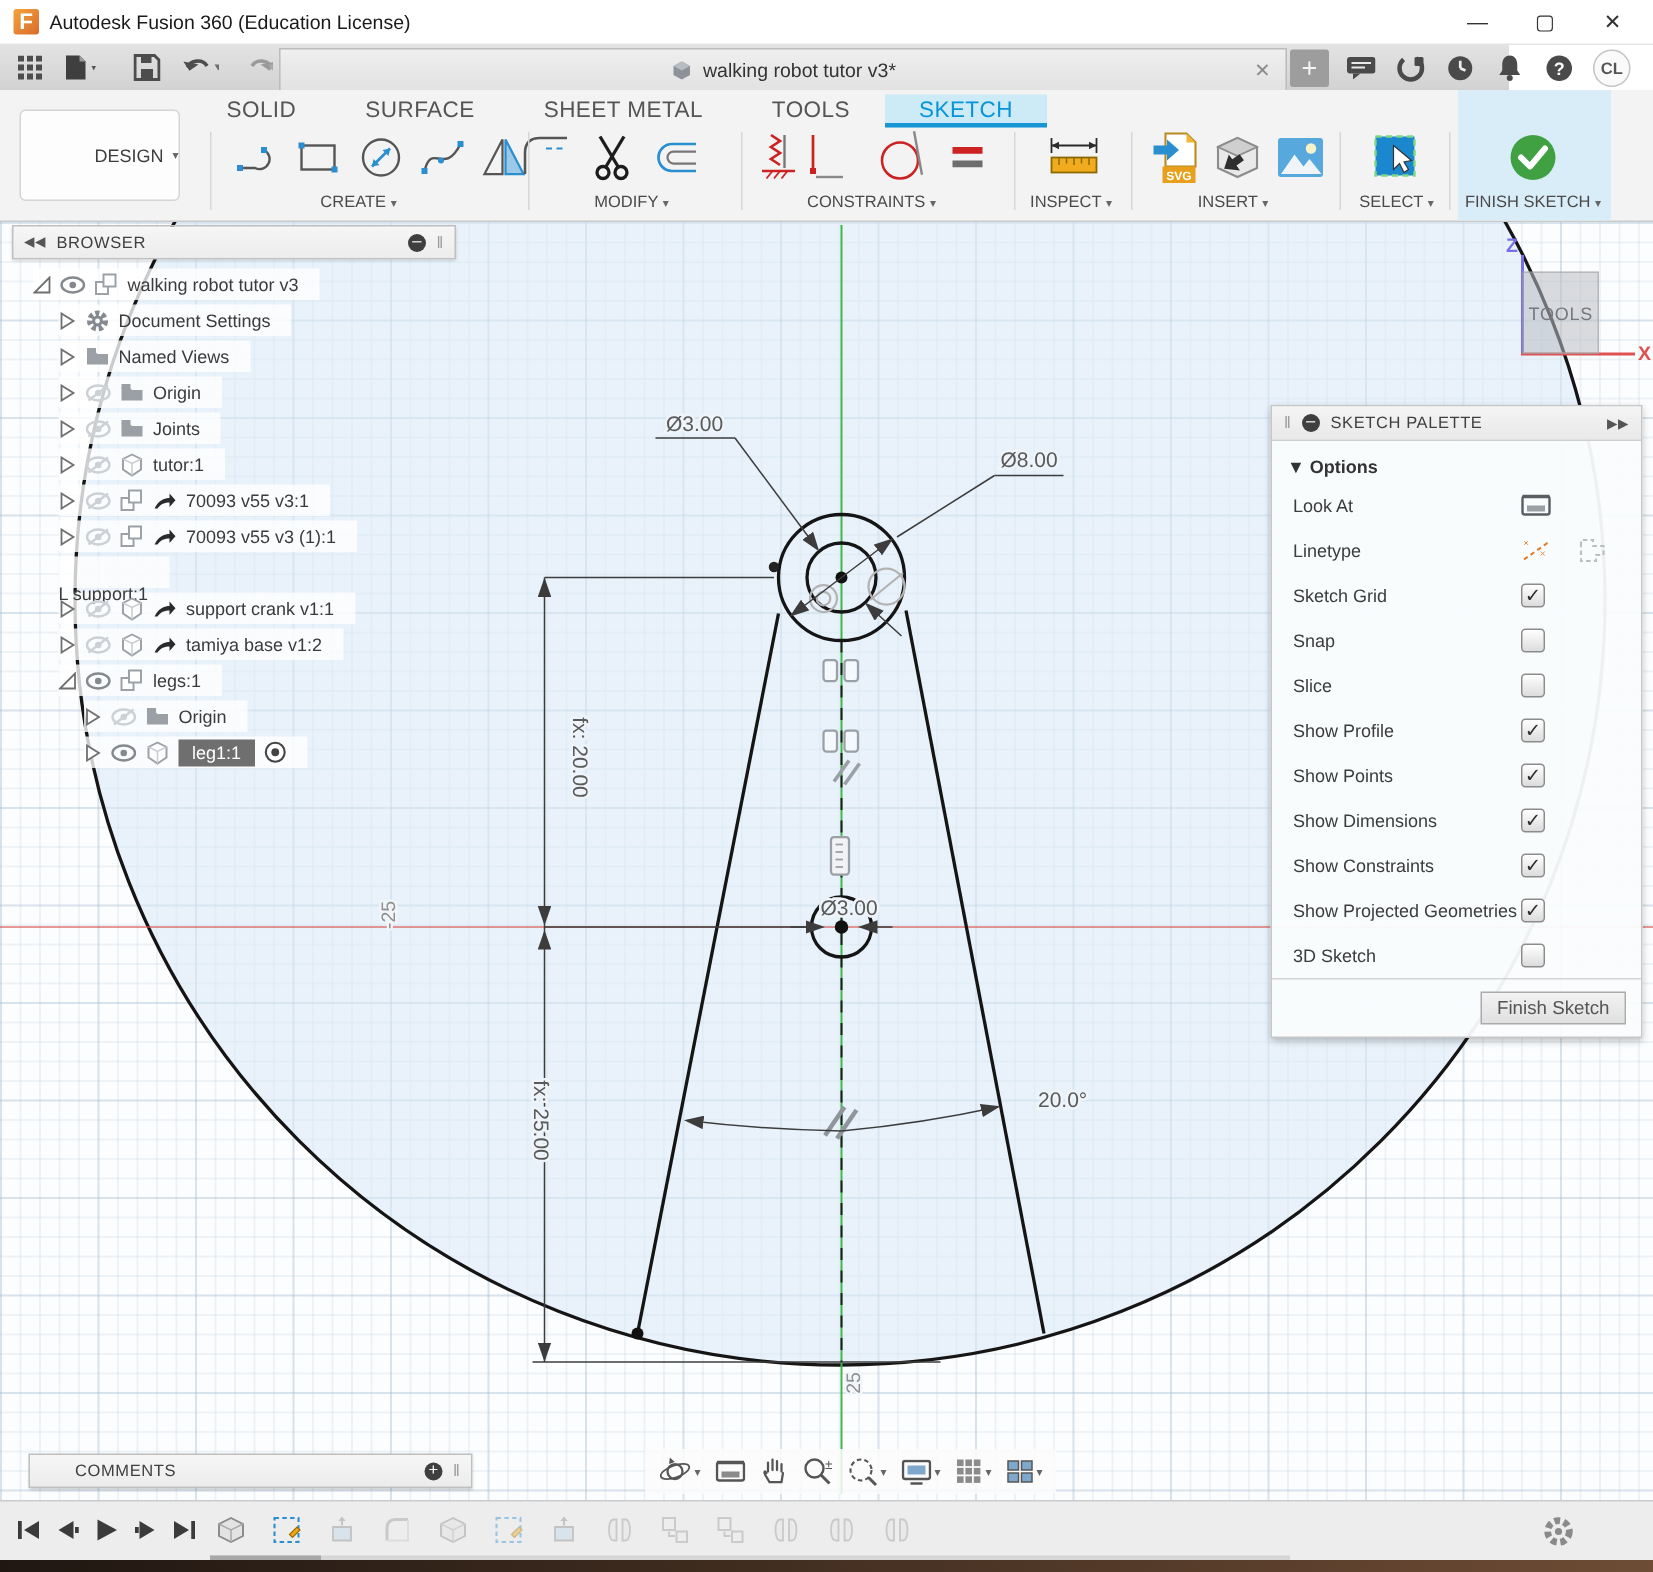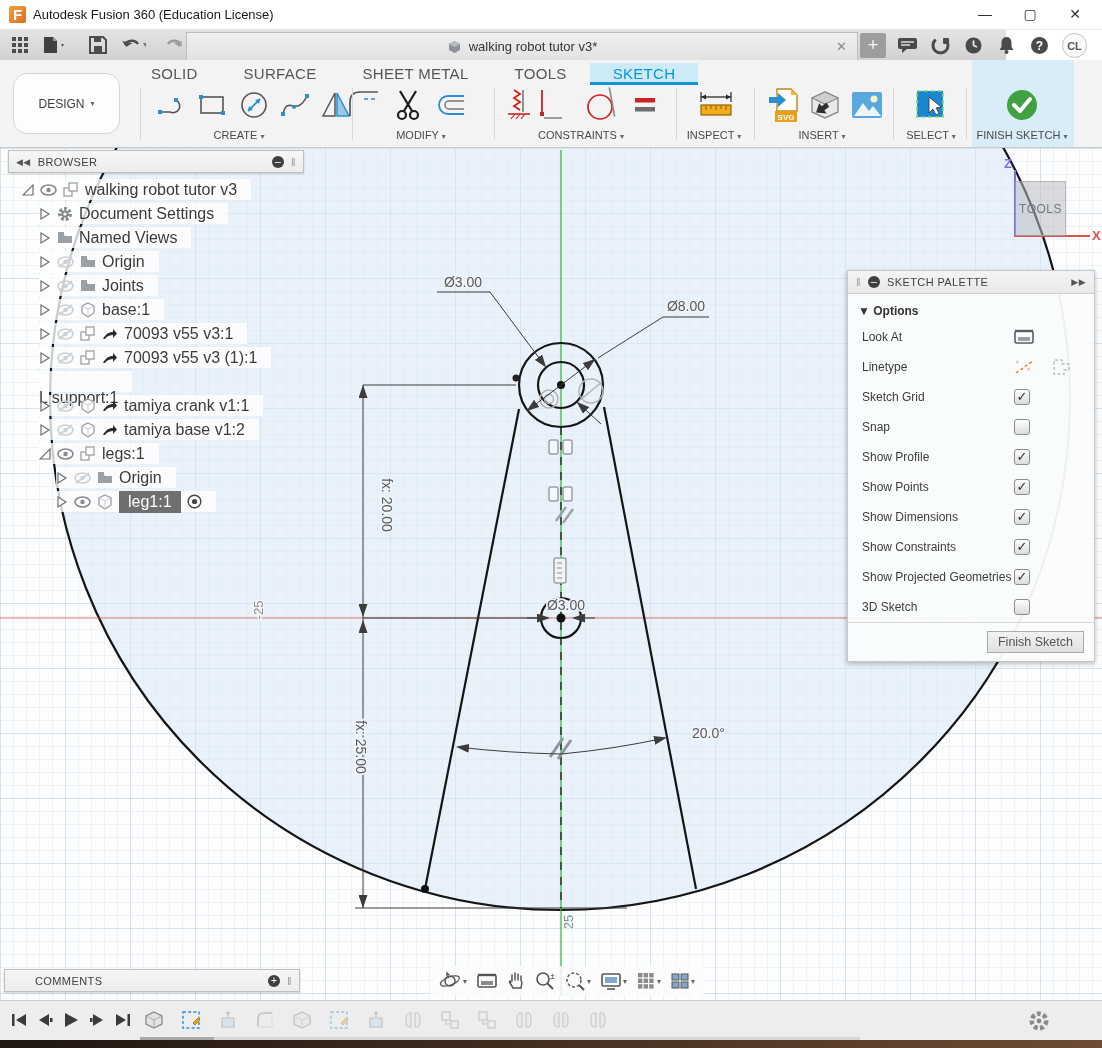--- a/index.html
+++ b/index.html
@@ -21,22 +21,22 @@
   .doc-tab { position:absolute; left:186px; top:2px; width:672px; height:28px; background:linear-gradient(#efefef,#e2e2e2);
     border:1px solid #bdbdbd; border-bottom:none; display:flex; align-items:center; justify-content:center; gap:7px; font-size:13px; color:#333; }
   .tab-close { position:absolute; right:10px; top:6px; font-size:13px; color:#8a8a8a; }
   .newtab { position:absolute; left:860px; top:3px; width:26px; height:25px; background:#9d9d9d; border-radius:2px; color:#f4f4f4;
     font-size:18px; text-align:center; line-height:24px; }
   .avatar { position:absolute; left:1062px; top:3px; width:25px; height:25px; border-radius:50%; background:#fafafa; border:1px solid #c4c4c4;
     font-size:11px; color:#555; text-align:center; line-height:24px; font-weight:bold; }
 
   
   .ribbon { position:absolute; left:0; top:60px; width:1102px; height:88px; background:#f3f3f3; border-bottom:1px solid #c9c9c9; }
-  .design-btn { position:absolute; left:13px; top:13px; width:107px; height:61px; background:#fdfdfd; border:1px solid #d5d5d5; border-radius:14px;
-    display:flex; align-items:center; justify-content:center; font-size:12px; color:#3d3d3d; gap:6px; }
+  .design-btn { position:absolute; left:13px; top:13px; width:107px; height:61px; background:#fdfdfd; border:1px solid #d5d5d5; border-radius:4px;
+    display:flex; align-items:center; justify-content:flex-end; font-size:12px; color:#3d3d3d; gap:6px; }
   .rb-tabs { position:absolute; left:128px; top:3px; height:22px; display:flex; }
   .rb-tab { padding:0 23px; font-size:15px; color:#555; line-height:22px; letter-spacing:.3px; }
   .rb-tab.active { background:#cdeaf7; color:#0696d7; box-shadow:inset 0 -3px 0 #1896d3; }
   .rb-group-label { position:absolute; top:69px; font-size:11px; color:#4a4a4a; text-align:center; width:120px; margin-left:-60px; }
   .caret { font-size:8px; color:#666; }
   .vsep { position:absolute; top:28px; width:1px; height:52px; background:#d7d7d7; }
   .rb-ic { position:absolute; top:26px; width:34px; height:38px; margin-left:-17px; display:flex; align-items:center; justify-content:center; }
   .finish-block { position:absolute; left:972px; top:0; width:102px; height:87px; background:#d9edf8; }
 
   
@@ -62,37 +62,37 @@
 
   
   .panel-h { height:23px; background:linear-gradient(#f6f6f6,#ececec); border:1px solid #bfbfbf; display:flex; align-items:center;
     font-size:11px; color:#3f3f3f; letter-spacing:.4px; padding:0 7px; gap:7px; box-shadow:0 1px 2px rgba(0,0,0,.18); }
   .grip { color:#9a9a9a; font-size:11px; }
   .circle-btn { width:12px; height:12px; border-radius:50%; background:#3f3f3f; color:#fff; font-size:11px; line-height:11px; text-align:center; }
 
   .browser { position:absolute; left:8px; top:2px; width:296px; }
   .br-rows { padding-top:6px; }
   .br-row { display:flex; align-items:center; height:21px; margin-bottom:3px; width:fit-content; background:rgba(255,255,255,.78);
-    padding-right:14px; font-size:16px; color:#3b3b3b; gap:6px; }
+    padding-right:14px; font-size:12px; color:#3b3b3b; gap:6px; }
   .br-sel { background:#6f6f6f; color:#fff; padding:2px 9px; }
 
   .palette { position:absolute; left:847px; top:122px; width:248px; background:rgba(250,252,253,.95); border:1px solid #c6c6c6;
     box-shadow:0 2px 5px rgba(0,0,0,.25); }
   .pal-h { height:23px; background:linear-gradient(#f4f4f4,#e9e9e9); border-bottom:1px solid #cfcfcf; display:flex; align-items:center;
     font-size:11px; color:#3f3f3f; padding:0 8px; gap:7px; letter-spacing:.4px; }
   .pal-sec { font-size:12px; font-weight:bold; color:#333; padding:10px 10px 4px 10px; }
   .pal-row { position:relative; height:30px; display:flex; align-items:center; font-size:12px; color:#3c3c3c; padding-left:14px; }
   .pal-ctrl { position:absolute; left:166px; top:50%; transform:translateY(-50%); display:flex; gap:14px; align-items:center; }
   .chk { width:16px; height:16px; border:1px solid #8b8b8b; border-radius:3px; background:linear-gradient(#ffffff,#dcdcdc);
     font-size:13px; line-height:14px; text-align:center; color:#2e2e2e; }
   .pal-foot { border-top:1px solid #d4d4d4; padding:8px 10px; text-align:right; }
   .finish-sk-btn { display:inline-block; font-size:12.5px; color:#555; background:linear-gradient(#f2f2f2,#e0e0e0);
     border:1px solid #ababab; padding:3px 10px; }
 
-  .comments { position:absolute; left:4px; top:821px; width:296px; }
+  .comments { position:absolute; left:19px; top:821px; width:296px; }
   .navbar { position:absolute; left:430px; top:818px; height:30px; display:flex; align-items:center; gap:4px;
     background:rgba(252,252,252,.85); padding:0 6px; border-radius:2px; }
   .nv-ic { display:flex; align-items:center; gap:2px; padding:2px 3px; }
 
   
   .timeline { position:absolute; left:0; top:1000px; width:1102px; height:40px; background:#ededed; border-top:1px solid #cccccc; }
   .pb { position:absolute; top:9px; display:flex; align-items:center; justify-content:center; width:22px; height:20px; }
   .tl-feat { position:absolute; top:7px; width:24px; height:24px; display:flex; align-items:center; justify-content:center; }
   .tl-track { position:absolute; left:140px; top:36px; width:720px; height:3px; background:#d6d6d6; }
   .tl-track-dark { position:absolute; left:140px; top:36px; width:74px; height:3px; background:#a8a8a8; }
@@ -570,21 +570,21 @@
           </svg>
           <svg width="17" height="12">
             <ellipse cx="8.5" cy="6" rx="7.5" ry="5" fill="none" stroke="#ccd1d6" stroke-width="1.6"></ellipse>
             <circle cx="8.5" cy="6" r="2.2" fill="#ccd1d6"></circle>
             <line x1="2" y1="11" x2="15" y2="1" stroke="#ccd1d6" stroke-width="1.6"></line>
           </svg>
           <svg width="16" height="16">
             <path d="M8 1 L14 4 L14 11 L8 15 L2 11 L2 4 Z" fill="#fdfdfd" stroke="#9aa0a5" stroke-width="1.3"></path>
             <path d="M2 4 L8 7 L14 4 M8 7 L8 15" fill="none" stroke="#c9cdd1" stroke-width="1"></path>
           </svg>
-          <span class="">base:1</span>
+          <span class="">tutor:1</span>
         </div>
         <div class="br-row" style="margin-left: 31px;">
           <svg width="12" height="12">
             <path d="M2 1 L10 6 L2 11 Z" fill="#fff" stroke="#6f6f6f" stroke-width="1.2"></path>
           </svg>
           <svg width="17" height="12">
             <ellipse cx="8.5" cy="6" rx="7.5" ry="5" fill="none" stroke="#ccd1d6" stroke-width="1.6"></ellipse>
             <circle cx="8.5" cy="6" r="2.2" fill="#ccd1d6"></circle>
             <line x1="2" y1="11" x2="15" y2="1" stroke="#ccd1d6" stroke-width="1.6"></line>
           </svg>
@@ -639,21 +639,21 @@
             <circle cx="8.5" cy="6" r="2.2" fill="#ccd1d6"></circle>
             <line x1="2" y1="11" x2="15" y2="1" stroke="#ccd1d6" stroke-width="1.6"></line>
           </svg>
           <svg width="16" height="16">
             <path d="M8 1 L14 4 L14 11 L8 15 L2 11 L2 4 Z" fill="#fdfdfd" stroke="#9aa0a5" stroke-width="1.3"></path>
             <path d="M2 4 L8 7 L14 4 M8 7 L8 15" fill="none" stroke="#c9cdd1" stroke-width="1"></path>
           </svg>
           <svg width="16" height="12">
             <path d="M1 11 C4 5 8 4 11 4 L11 1 L15 5.5 L11 10 L11 7 C8 7 5 8 3 11 Z" fill="#2b2b2b"></path>
           </svg>
-          <span class="">tamiya crank v1:1</span>
+          <span class="">support crank v1:1</span>
         </div>
         <div class="br-row" style="margin-left: 31px;">
           <svg width="12" height="12">
             <path d="M2 1 L10 6 L2 11 Z" fill="#fff" stroke="#6f6f6f" stroke-width="1.2"></path>
           </svg>
           <svg width="17" height="12">
             <ellipse cx="8.5" cy="6" rx="7.5" ry="5" fill="none" stroke="#ccd1d6" stroke-width="1.6"></ellipse>
             <circle cx="8.5" cy="6" r="2.2" fill="#ccd1d6"></circle>
             <line x1="2" y1="11" x2="15" y2="1" stroke="#ccd1d6" stroke-width="1.6"></line>
           </svg>
@@ -749,20 +749,26 @@
           </span>
         </div>
         <div class="pal-row">
           <span>Sketch Grid</span>
           <span class="pal-ctrl">
             <span class="chk">✓</span>
           </span>
         </div>
         <div class="pal-row">
           <span>Snap</span>
+          <span class="pal-ctrl">
+            <span class="chk"></span>
+          </span>
+        </div>
+        <div class="pal-row">
+          <span>Slice</span>
           <span class="pal-ctrl">
             <span class="chk"></span>
           </span>
         </div>
         <div class="pal-row">
           <span>Show Profile</span>
           <span class="pal-ctrl">
             <span class="chk">✓</span>
           </span>
         </div>

